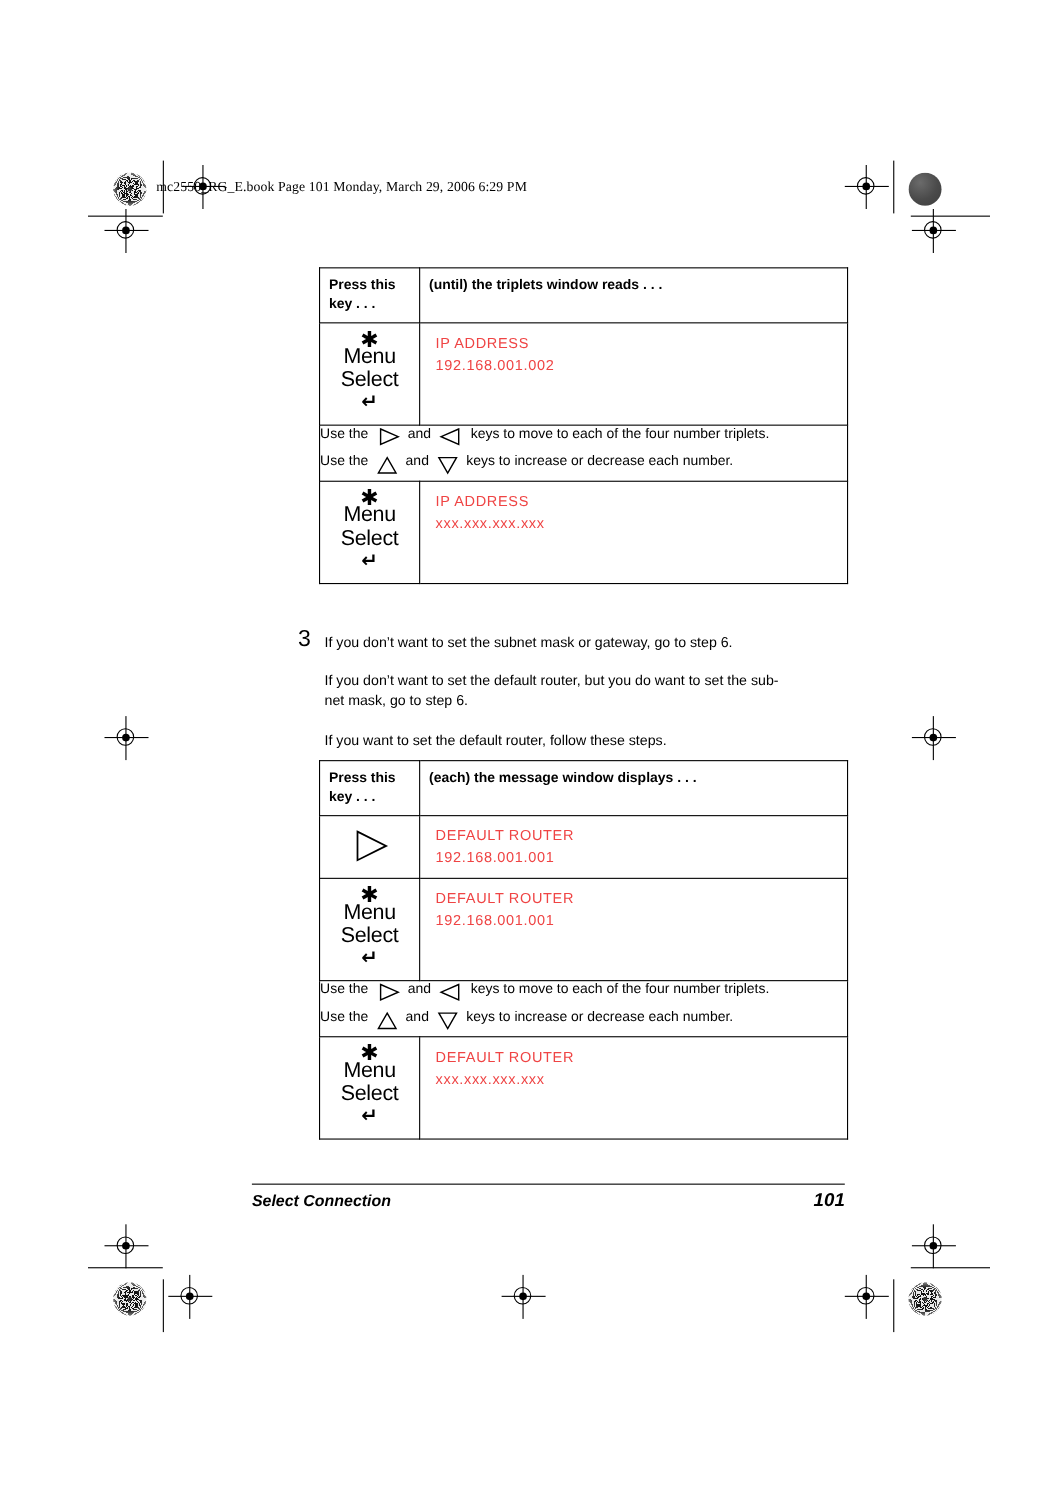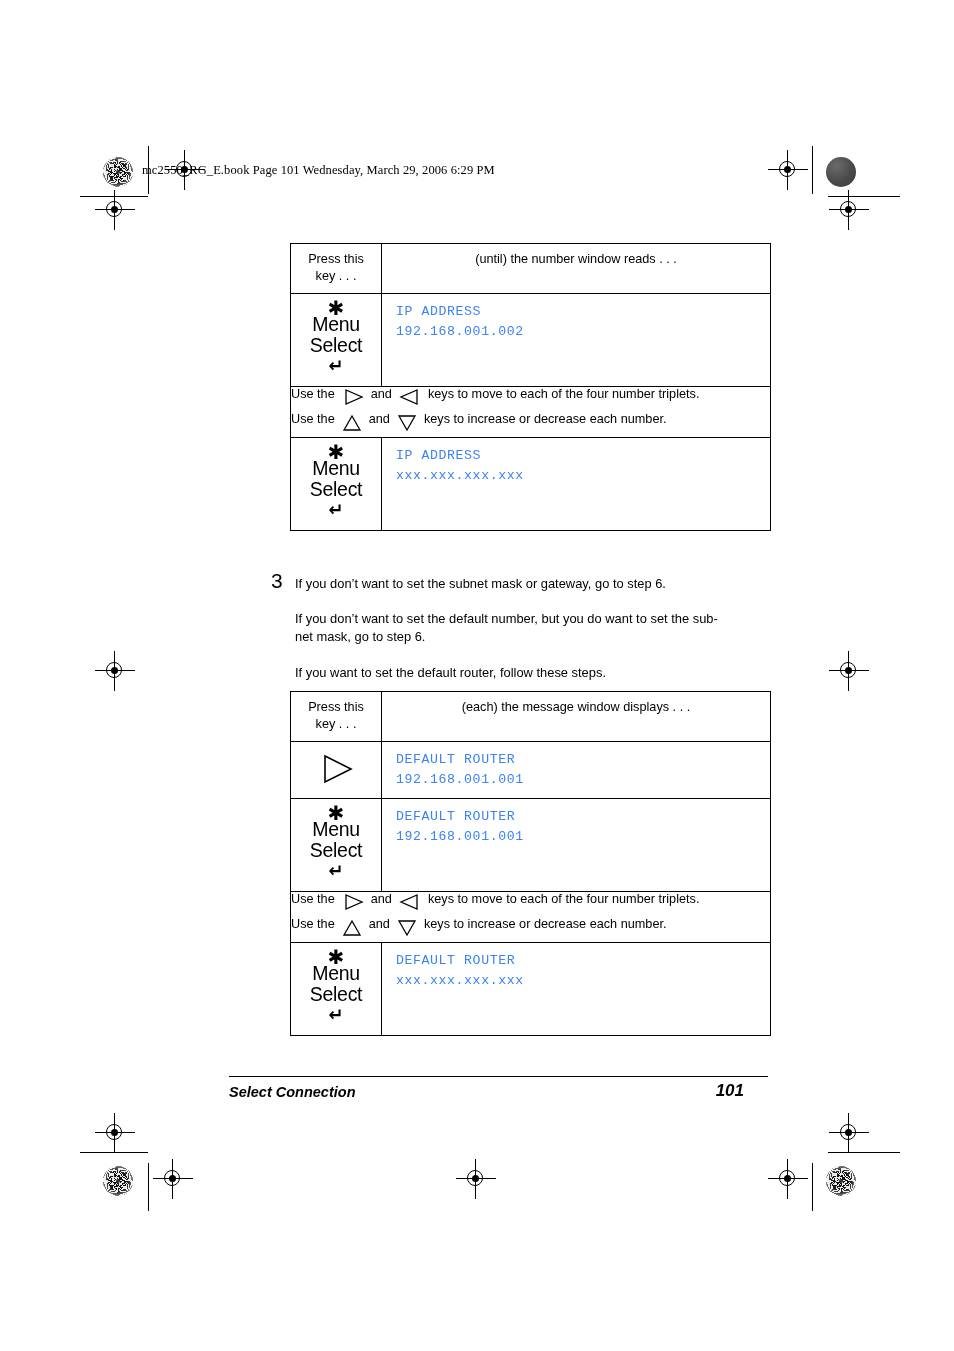--- a/index.html
+++ b/index.html
@@ -97,24 +97,23 @@
   table.keytable td {
     border: 1px solid #000;
     vertical-align: top;
     padding: 0;
   }
   td.col-key { width: 90px; }
   td.col-msg { width: 388px; }
 
   .th-text {
     font-size: 12.7px;
-    font-weight: normal;
+    font-weight: bold;
     line-height: 1.32;
     padding: 7px 8px 8px 8px;
-    text-align: center;
   }
 
   .keycell {
     text-align: center;
     padding: 6px 0 8px 0;
   }
   .keycell .star {
     font-size: 20px;
     line-height: 12px;
     display: block;
@@ -132,26 +131,26 @@
     font-size: 18px;
     line-height: 19px;
     font-family: "DejaVu Sans", sans-serif;
     font-weight: bold;
   }
   .keycell.arrowcell {
     padding: 10px 0 10px 0;
   }
 
   .msgcell {
-    font-family: Liberation Mono, monospace;
+    font-family: Liberation Sans, sans-serif;
     font-size: 13.2px;
     line-height: 20px;
     letter-spacing: 0.6px;
     padding: 8px 10px 8px 14px;
-    color: #3b82f6;
+    color: #ef4444;
   }
 
   .userow {
     font-size: 12.7px;
     line-height: 1.2;
     padding: 7px 10px 7px 9px;
   }
   .userow .line {
     display: flex;
     height: 25px;
@@ -189,21 +188,21 @@
   .footer-title {
     position: absolute;
     left: 229px;
     top: 1084px;
     font-size: 14.5px;
     font-weight: bold;
     font-style: italic;
   }
   .footer-page {
     position: absolute;
-    left: 676px;
+    left: 700px;
     top: 1081px;
     width: 68px;
     text-align: right;
     font-size: 17px;
     font-weight: bold;
     font-style: italic;
   }
 </style>
 </head>
 <body>
@@ -290,33 +289,33 @@
   <div class="reg" style="left:775px; top:1166px;">
     <div class="hbar"></div>
       <div class="vbar"></div>
       <div class="ring"></div>
       <div class="dot"></div>
   </div>
   <div class="trim-v" style="left:812px; top:1163px; height:48px;"></div>
   <div class="rosette" style="left:826px; top:1166px;"></div>
 </div>
 
-<div class="file-header">mc2550_RG_E.book  Page 101  Wednesday, March 29, 2006  6:29 PM</div>
+<div class="file-header">mc2550_RG_E.book  Page 101  Monday, March 29, 2006  6:29 PM</div>
 
 <table class="keytable" style="top:243px;">
   <tbody>
       <tr>
     <td class="col-key">
       <div class="th-text">
         <span>Press this</span><br>
         <span>key . . .</span>
       </div>
     </td>
     <td class="col-msg">
-      <div class="th-text">(until) the number window reads  . . .</div>
+      <div class="th-text">(until) the triplets window reads  . . .</div>
     </td>
   </tr>
 
   <tr>
     <td class="col-key">
       <div class="keycell">
         <span class="star">✱</span>
         <span class="kw">Menu</span>
         <span class="kw">Select</span>
         <span class="ret">↵</span>
@@ -381,21 +380,21 @@
       </div>
     </td>
   </tr>
 </tbody>
   </table>
 
 <div class="step-block">
   <div class="step-num" style="top:570px;">3</div>
   <div class="step-line" style="top:575px;">If you don’t want to set the subnet mask or gateway, go to step 6.</div>
   <div class="step-line" style="top:610px;">
-    <span>If you don’t want to set the default number, but you do want to set the sub-</span><br>
+    <span>If you don’t want to set the default router, but you do want to set the sub-</span><br>
     <span>net mask, go to step 6.</span>
   </div>
   <div class="step-line" style="top:664px;">If you want to set the default router, follow these steps.</div>
 </div>
 
 <table class="keytable" style="top:691px;">
   <tbody>
       <tr>
     <td class="col-key">
       <div class="th-text">

